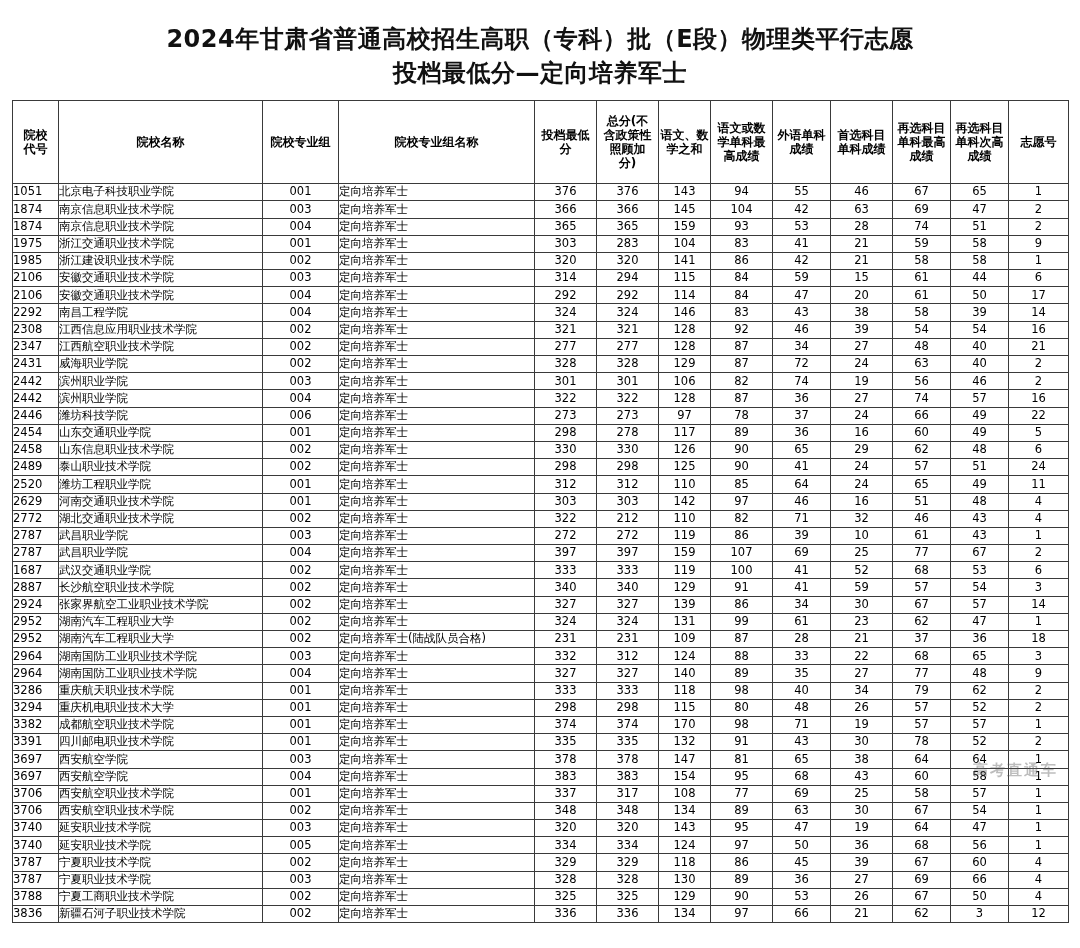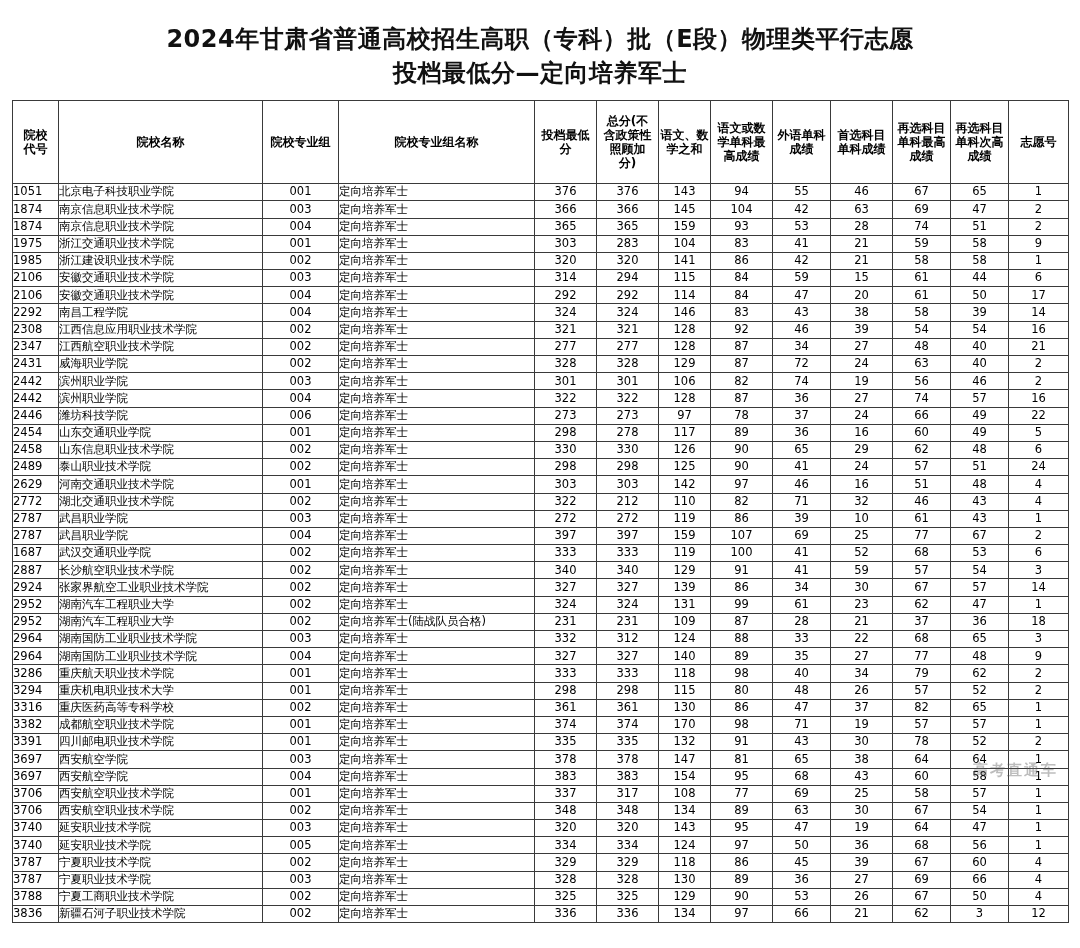--- a/index.html
+++ b/index.html
@@ -431,20 +431,35 @@
             <td class="c-num">298</td>
             <td class="c-num">125</td>
             <td class="c-num">90</td>
             <td class="c-num">41</td>
             <td class="c-num">24</td>
             <td class="c-num">57</td>
             <td class="c-num">51</td>
             <td class="c-num">24</td>
           </tr>
           <tr>
+            <td class="c-code">2520</td>
+            <td class="c-name">潍坊工程职业学院</td>
+            <td class="c-grp">001</td>
+            <td class="c-gname">定向培养军士</td>
+            <td class="c-num">312</td>
+            <td class="c-num">312</td>
+            <td class="c-num">110</td>
+            <td class="c-num">85</td>
+            <td class="c-num">64</td>
+            <td class="c-num">24</td>
+            <td class="c-num">65</td>
+            <td class="c-num">49</td>
+            <td class="c-num">11</td>
+          </tr>
+          <tr>
             <td class="c-code">2629</td>
             <td class="c-name">河南交通职业技术学院</td>
             <td class="c-grp">001</td>
             <td class="c-gname">定向培养军士</td>
             <td class="c-num">303</td>
             <td class="c-num">303</td>
             <td class="c-num">142</td>
             <td class="c-num">97</td>
             <td class="c-num">46</td>
             <td class="c-num">16</td>
@@ -626,35 +641,20 @@
             <td class="c-num">298</td>
             <td class="c-num">115</td>
             <td class="c-num">80</td>
             <td class="c-num">48</td>
             <td class="c-num">26</td>
             <td class="c-num">57</td>
             <td class="c-num">52</td>
             <td class="c-num">2</td>
           </tr>
           <tr>
-            <td class="c-code">3316</td>
-            <td class="c-name">重庆医药高等专科学校</td>
-            <td class="c-grp">002</td>
-            <td class="c-gname">定向培养军士</td>
-            <td class="c-num">361</td>
-            <td class="c-num">361</td>
-            <td class="c-num">130</td>
-            <td class="c-num">86</td>
-            <td class="c-num">47</td>
-            <td class="c-num">37</td>
-            <td class="c-num">82</td>
-            <td class="c-num">65</td>
-            <td class="c-num">1</td>
-          </tr>
-          <tr>
             <td class="c-code">3382</td>
             <td class="c-name">成都航空职业技术学院</td>
             <td class="c-grp">001</td>
             <td class="c-gname">定向培养军士</td>
             <td class="c-num">374</td>
             <td class="c-num">374</td>
             <td class="c-num">170</td>
             <td class="c-num">98</td>
             <td class="c-num">71</td>
             <td class="c-num">19</td>

